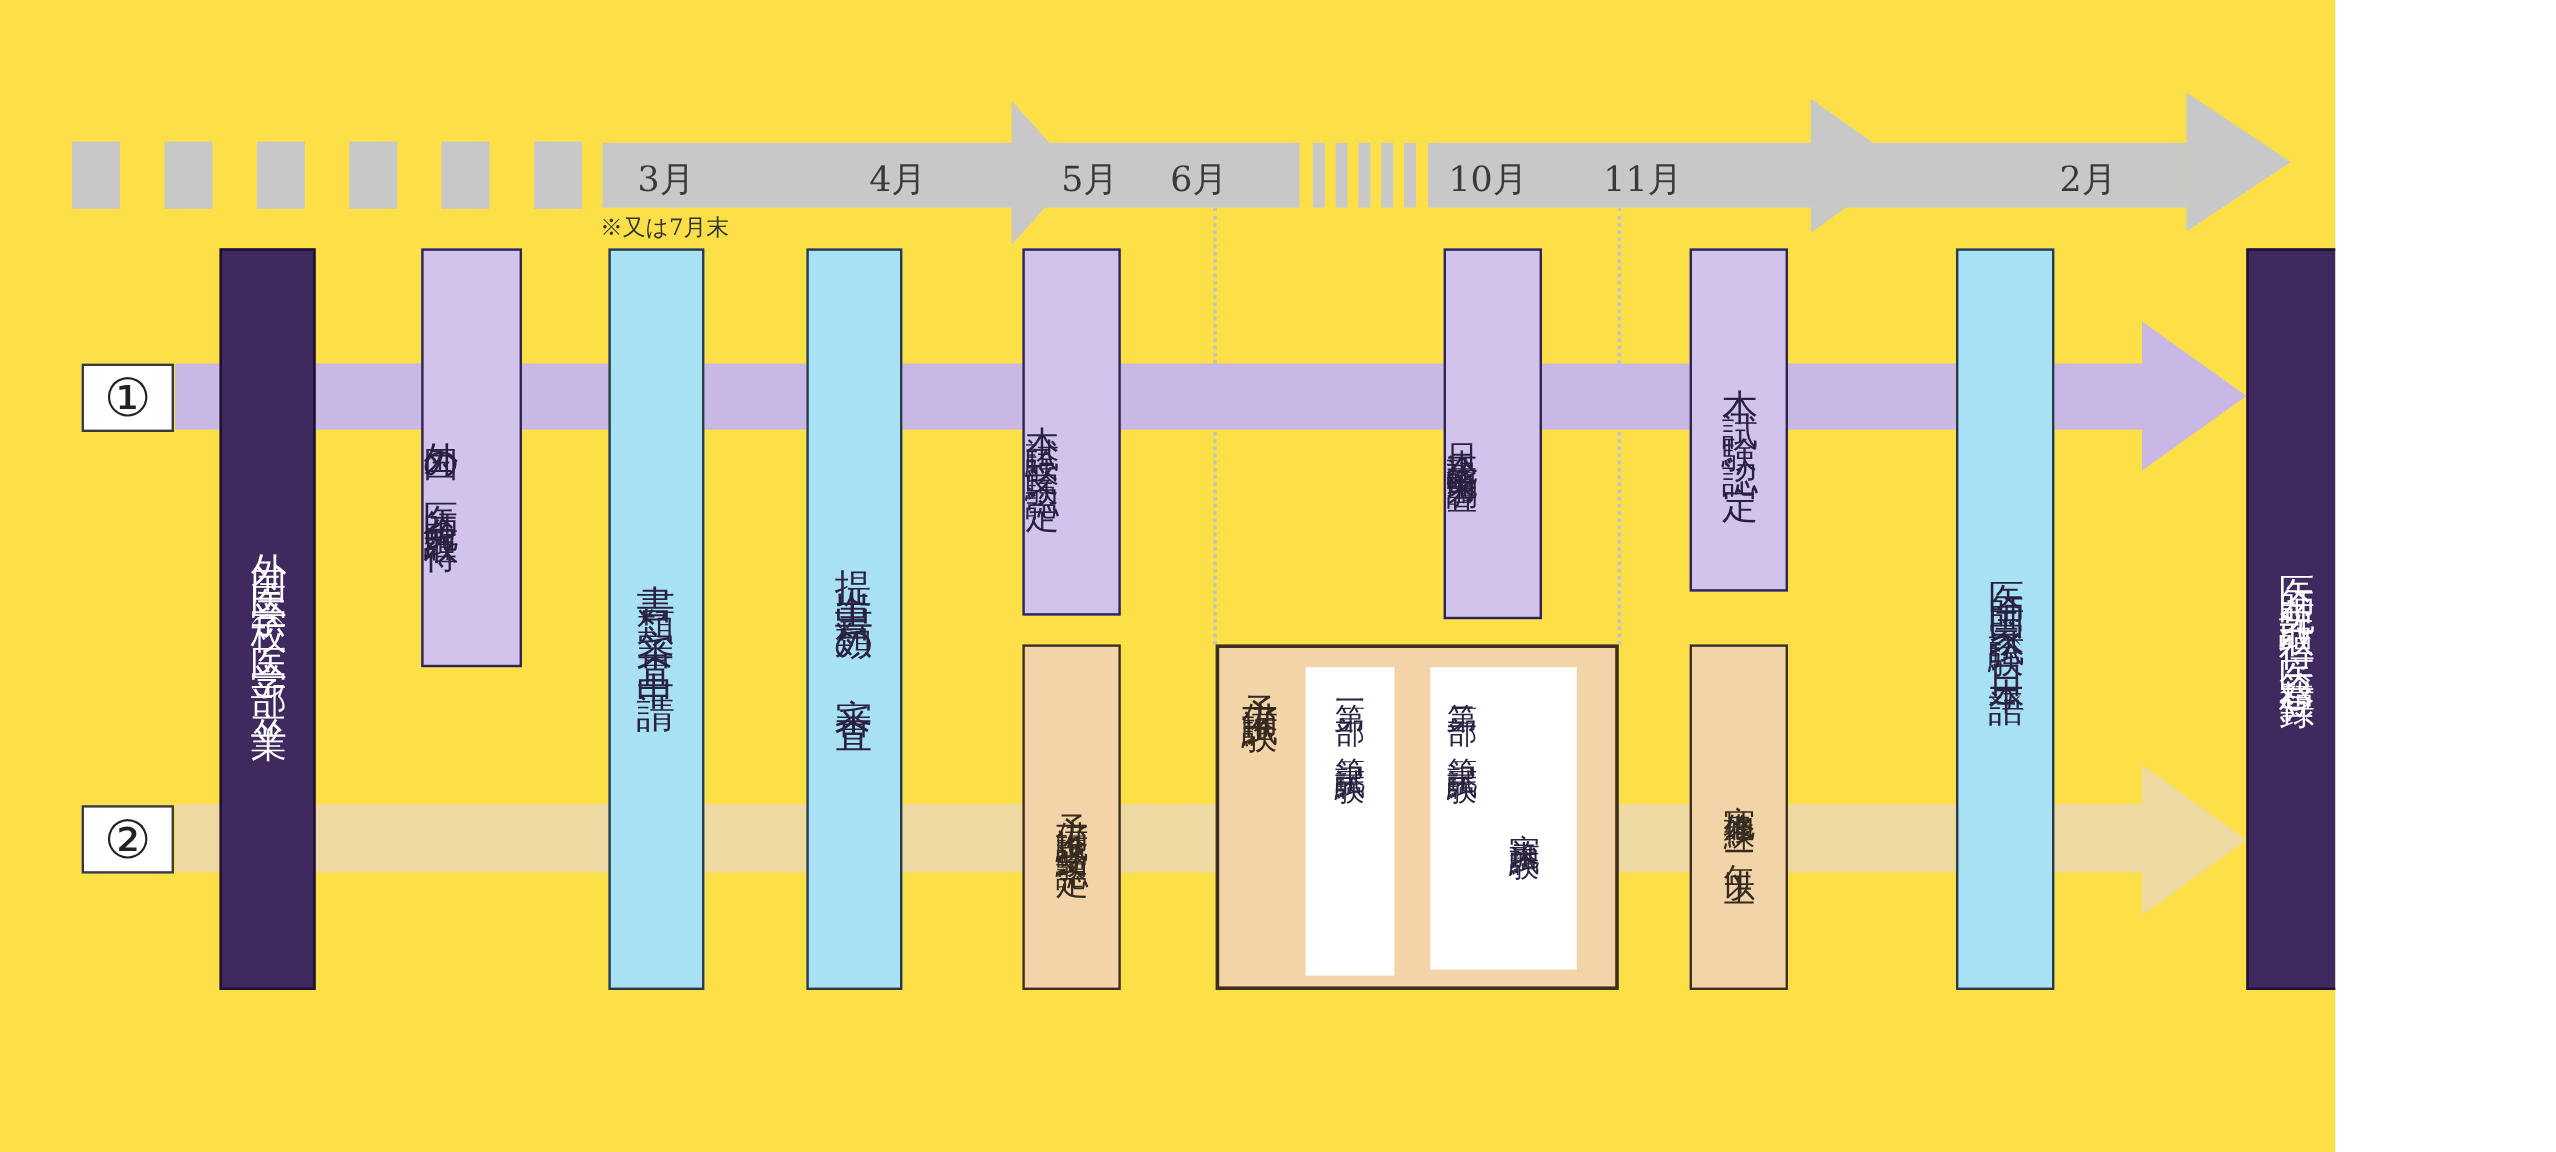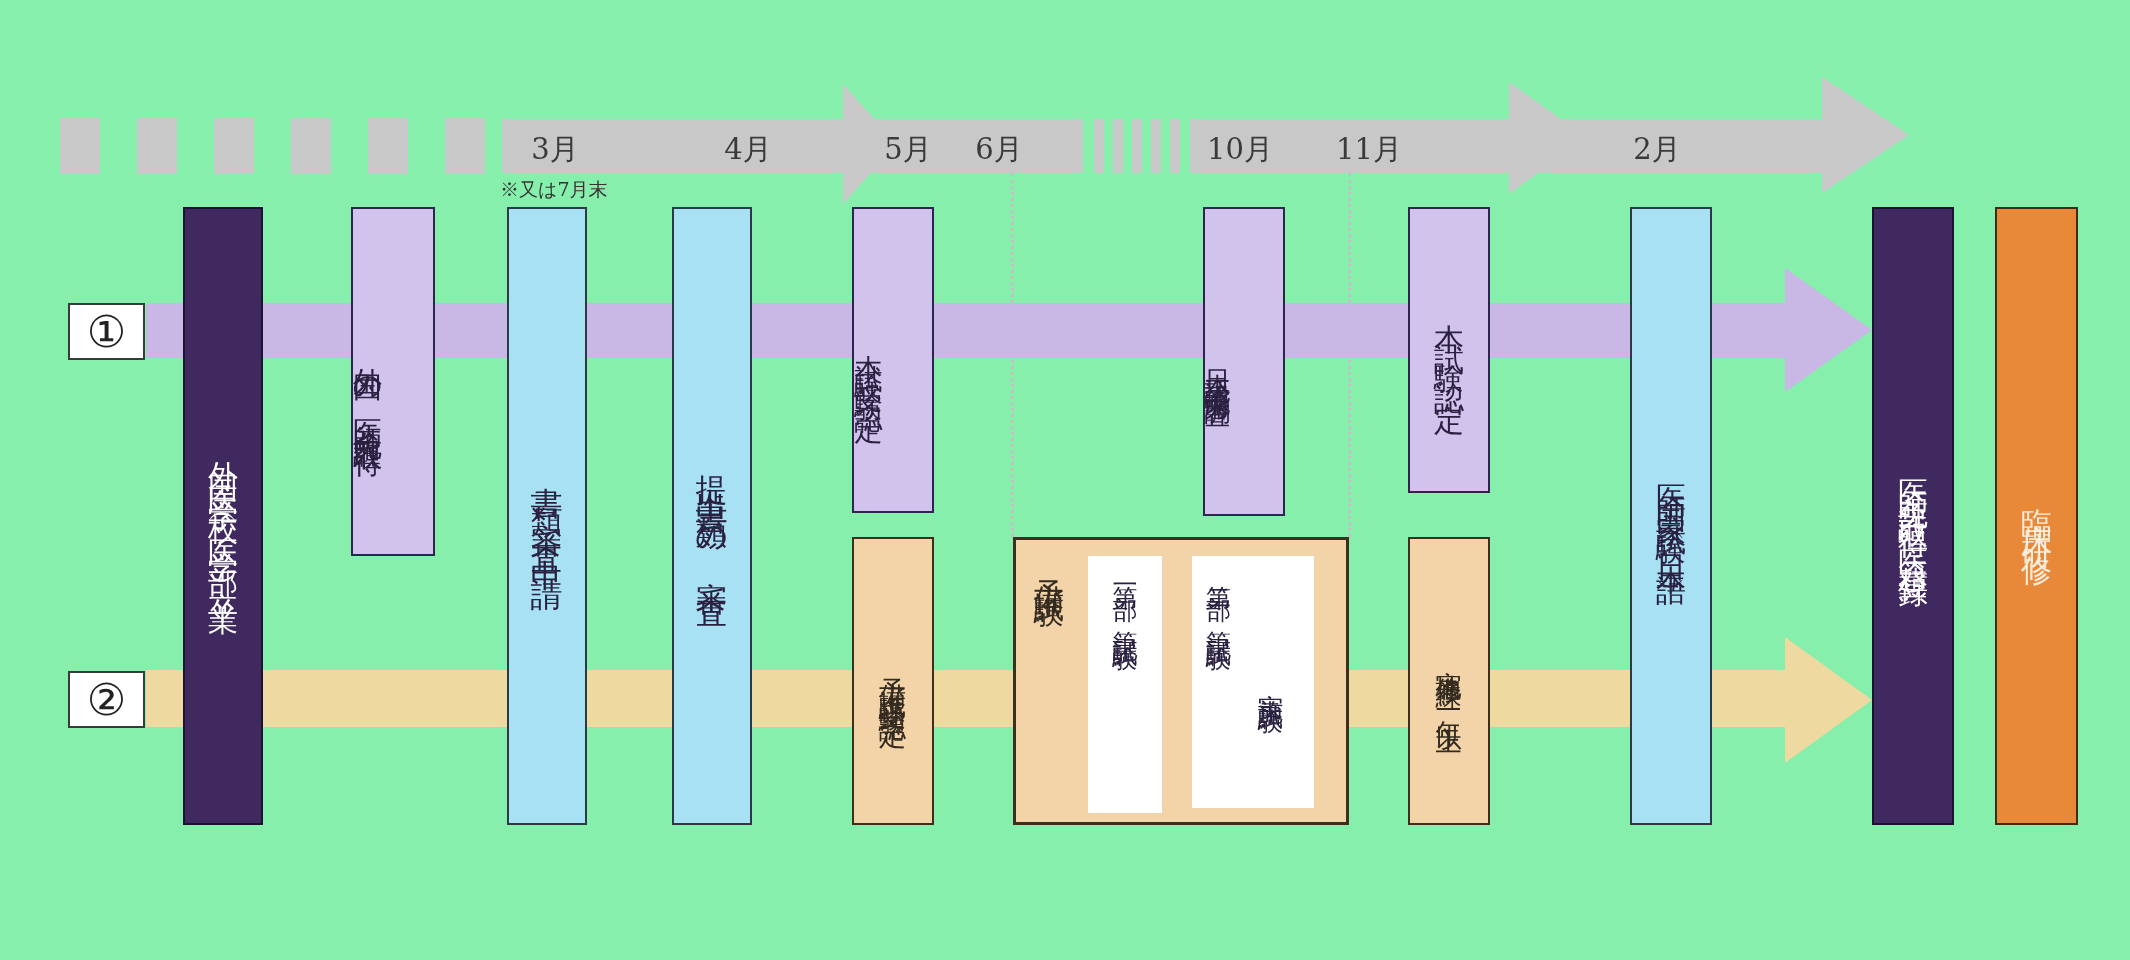--- a/index.html
+++ b/index.html
@@ -1,16 +1,16 @@
 <!DOCTYPE html>
 <html><head>
 <meta charset="utf-8">
 <style>
   html,body{margin:0;padding:0;background:#ffffff;}
-  #canvas{position:relative;width:2130px;height:960px;background:#86efac;overflow:hidden;
+  #canvas{position:relative;width:1946px;height:960px;background:#fde047;overflow:hidden;
           font-family:"DejaVu Serif","Liberation Serif",serif;}
   .abs{position:absolute;}
   
   .tl-dash{position:absolute;top:118px;height:56px;width:40px;background:#c8c8c8;}
   .tl-bar{position:absolute;top:119px;height:54px;background:#c8c8c8;}
   .tl-stripe{position:absolute;top:119px;height:54px;width:10px;background:#c8c8c8;}
   .tl-head{position:absolute;width:0;height:0;}
   .month{position:absolute;top:130px;transform:translateX(-50%);font-size:29px;color:#3a3a3a;white-space:nowrap;}
   .note{position:absolute;left:500px;top:177px;font-size:19px;color:#333333;white-space:nowrap;}
   .dotline{position:absolute;top:173px;height:364px;width:0;border-left:3px dotted #c2c2c2;}
@@ -60,21 +60,21 @@
     <div class="tl-head" style="left:843px;top:84px;border-left:54px solid #c8c8c8;border-top:60px solid transparent;border-bottom:60px solid transparent;"></div>
     <div class="tl-head" style="left:1509px;top:82px;border-left:78px solid #c8c8c8;border-top:56px solid transparent;border-bottom:56px solid transparent;"></div>
     <div class="tl-head" style="left:1822px;top:77px;border-left:87px solid #c8c8c8;border-top:58px solid transparent;border-bottom:58px solid transparent;"></div>
 
     <span class="month" style="left:555px">3月</span>
     <span class="month" style="left:748px">4月</span>
     <span class="month" style="left:908px">5月</span>
     <span class="month" style="left:999px">6月</span>
     <span class="month" style="left:1240px">10月</span>
     <span class="month" style="left:1369px">11月</span>
-    <span class="month" style="left:1657px">2月</span>
+    <span class="month" style="left:1740px">2月</span>
 
     <span class="note">※又は7月末</span>
 
     <div class="dotline" style="left:1011px"></div>
     <div class="dotline" style="left:1348px"></div>
   </div>
 
   <div class="shaft shaft1"></div>
   <div class="rhead" style="top:268px;border-left:87px solid #c9b7e6;border-top:62px solid transparent;border-bottom:62px solid transparent;"></div>
   <div class="shaft shaft2"></div>

